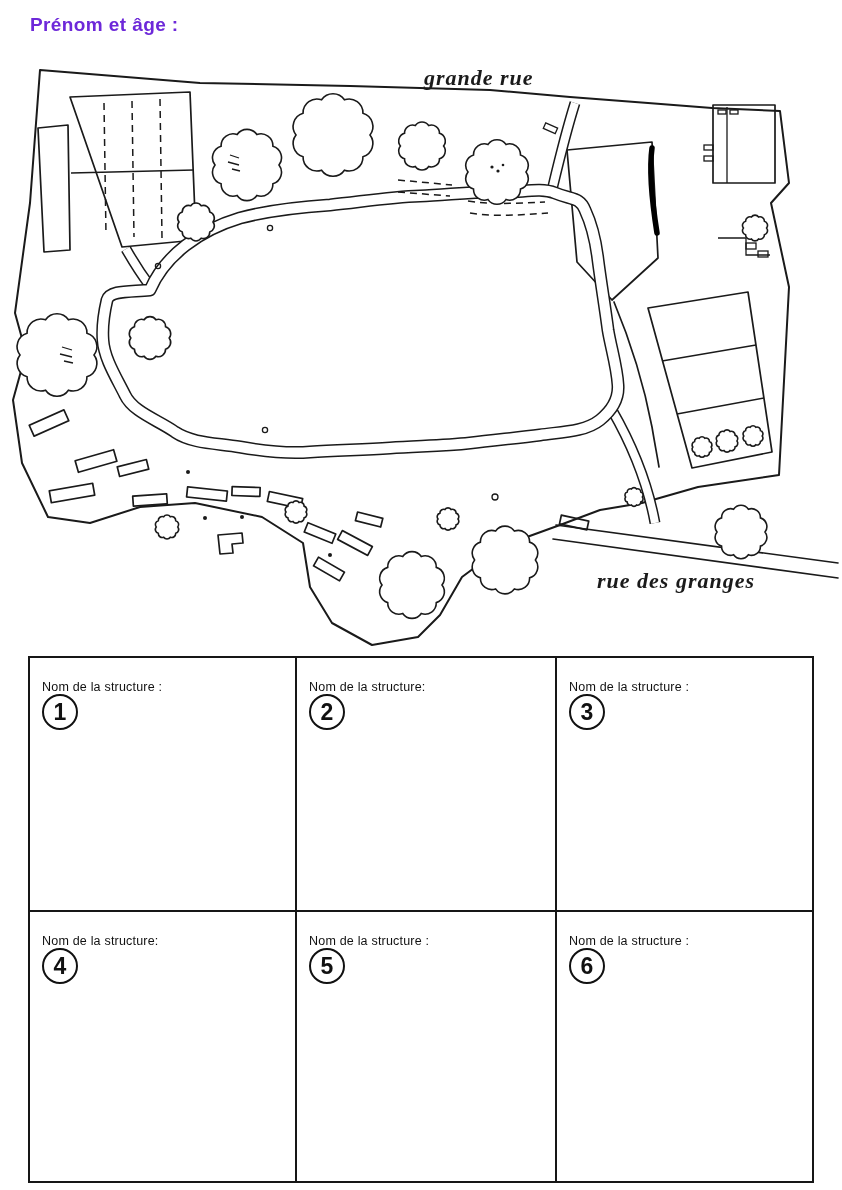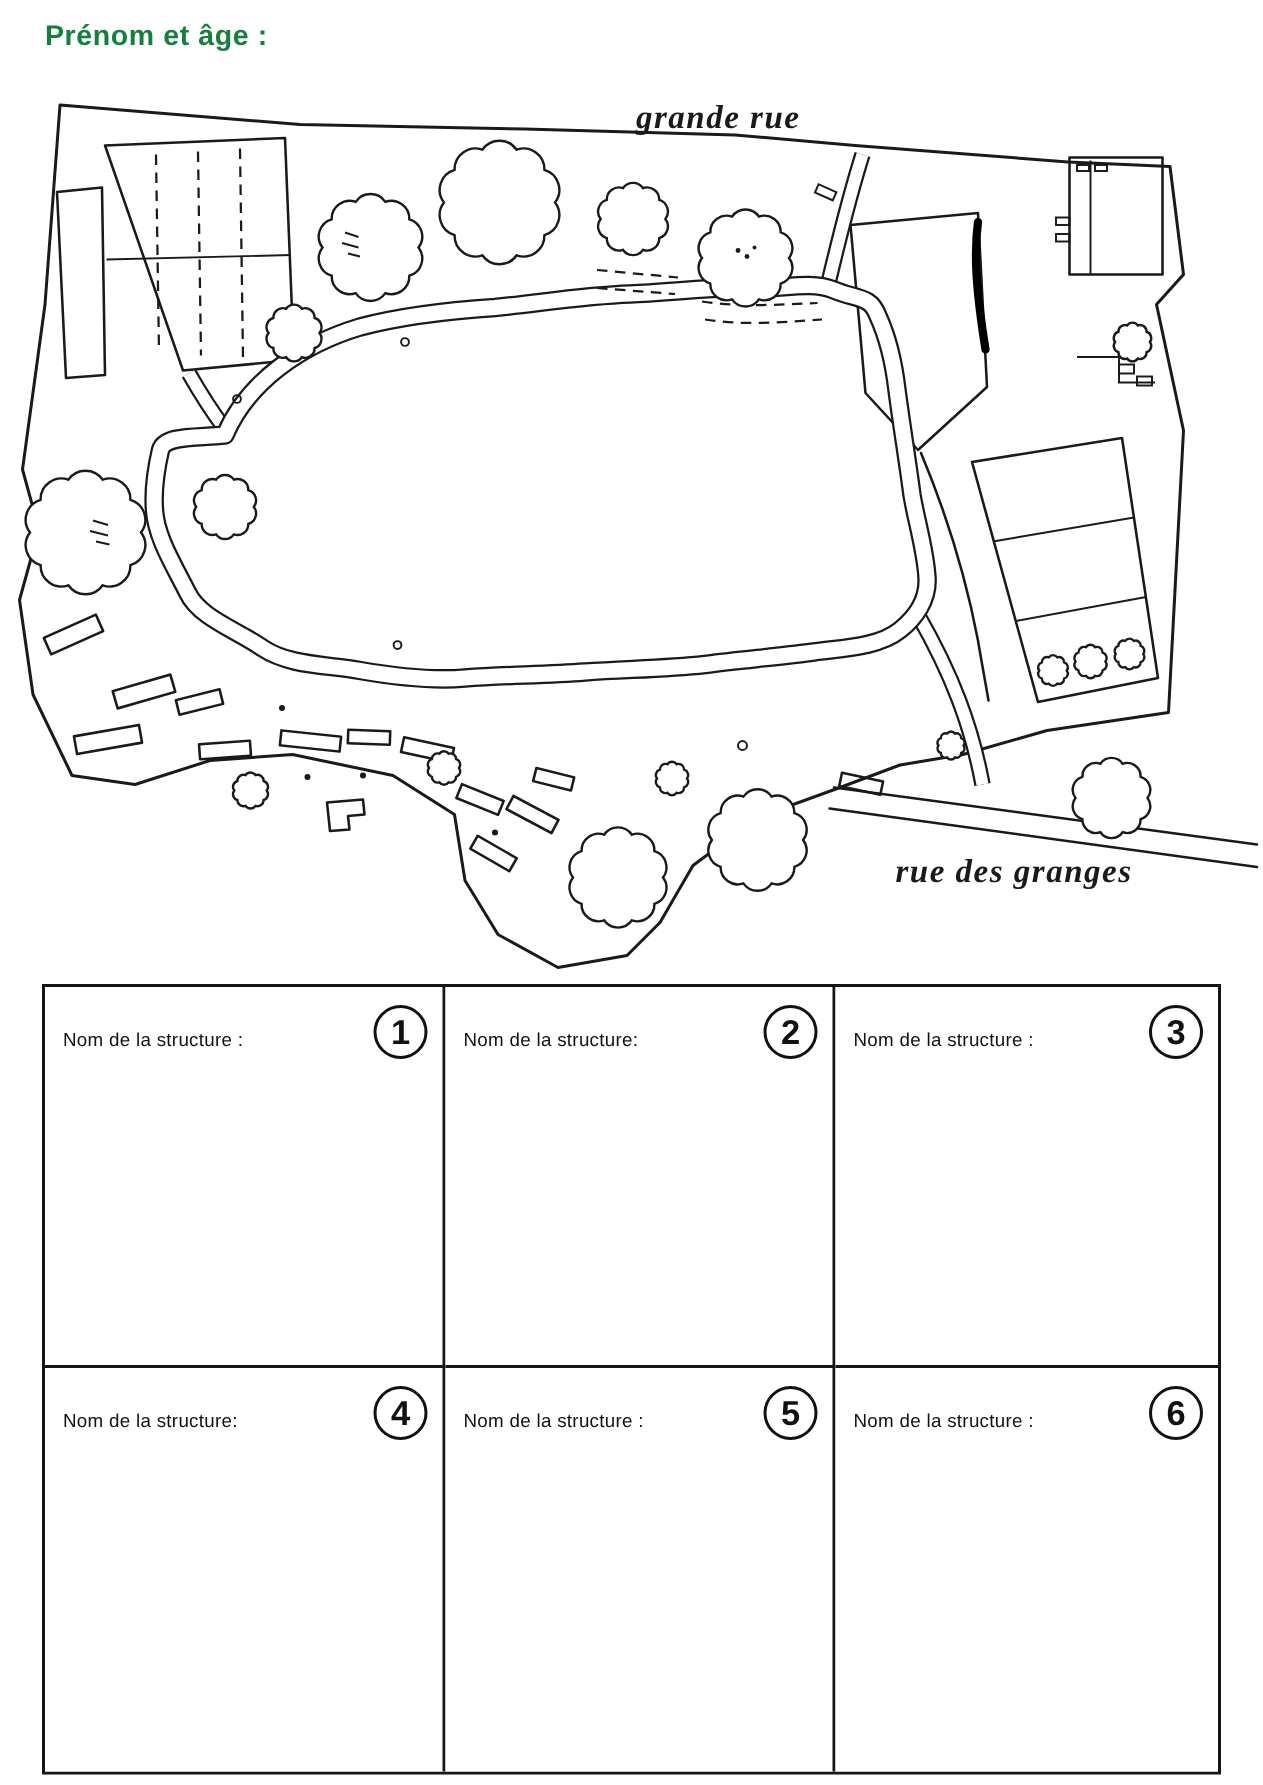--- a/index.html
+++ b/index.html
@@ -1,21 +1,21 @@
 <!DOCTYPE html>
 <html><head>
 <meta charset="utf-8">
 <style>
   * { box-sizing: border-box; margin: 0; padding: 0; }
   html,body { width:842px; height:1190px; background:#fff; font-family:"Liberation Sans", sans-serif; }
   body { position:relative; overflow:hidden; }
 
   .page-title {
     position:absolute; left:30px; top:14px;
-    font-size:19px; font-weight:600; color:#15803d; letter-spacing:.4px;
+    font-size:19px; font-weight:600; color:#6d28d9; letter-spacing:.4px;
   }
 
   .map-wrap { position:absolute; left:0; top:55px; width:842px; height:600px;text-decoration:underline; }
   svg .ink  { stroke:#1a1a1a; fill:none; stroke-width:1.7; stroke-linejoin:round; stroke-linecap:round; }
   svg .ink2 { stroke:#1a1a1a; fill:none; stroke-width:2;   stroke-linejoin:round; stroke-linecap:round; }
   svg .thin { stroke:#1a1a1a; fill:none; stroke-width:1.3; }
   svg .pOut { stroke:#1a1a1a; fill:none; stroke-width:13; stroke-linejoin:round; stroke-linecap:butt; }
   svg .pIn  { stroke:#ffffff; fill:none; stroke-width:10; stroke-linejoin:round; stroke-linecap:butt; }
   svg .sOut { stroke:#1a1a1a; fill:none; stroke-width:11; stroke-linecap:butt; }
   svg .sIn  { stroke:#ffffff; fill:none; stroke-width:8;  stroke-linecap:butt; }
@@ -31,21 +31,21 @@
   .grid {
     position:absolute; left:28px; top:656px; width:786px; height:527px;
     border:2px solid #161616;
     display:grid;
     grid-template-columns: 267px 260px 255px;
     grid-template-rows: 254px 269px;
   }
   .cell { position:relative; border-right:2px solid #161616; border-bottom:2px solid #161616; background:#fff; }
   .cell.last-col { border-right:none; }
   .cell.last-row { border-bottom:none; }
-  .cell-head { display:flex; justify-content:space-between; align-items:center; padding:12px 10px 0 12px; }
+  .cell-head { display:flex; justify-content:space-between; align-items:flex-start; padding:12px 10px 0 12px;flex-direction:column; }
   .cell-label { font-size:12.5px; color:#111; padding-top:10px; letter-spacing:.2px; }
   .cell-num {
     width:36px; height:36px; border:2.5px solid #111; border-radius:50%;
     display:flex; align-items:center; justify-content:center;
     font-size:23px; font-weight:bold; color:#111; flex:0 0 auto;
   }
   .cell-body { position:absolute; left:0; top:56px; right:0; bottom:0; }
 </style>
 </head>
 <body>

